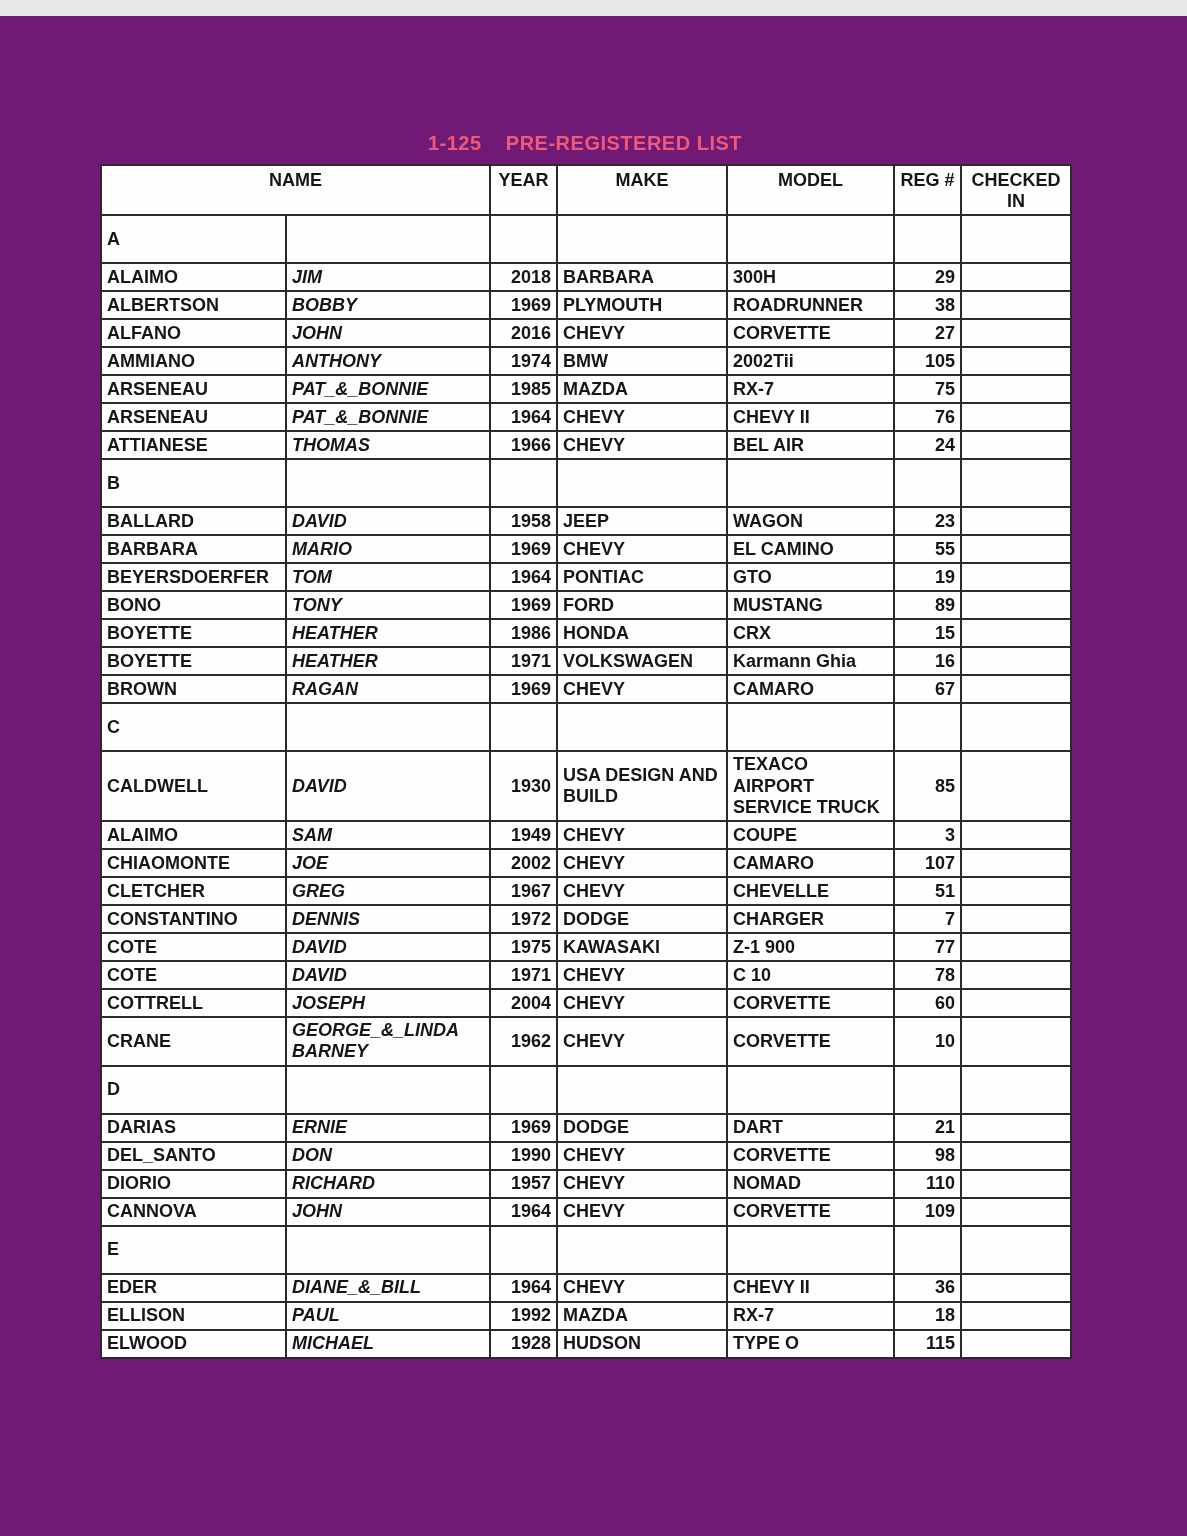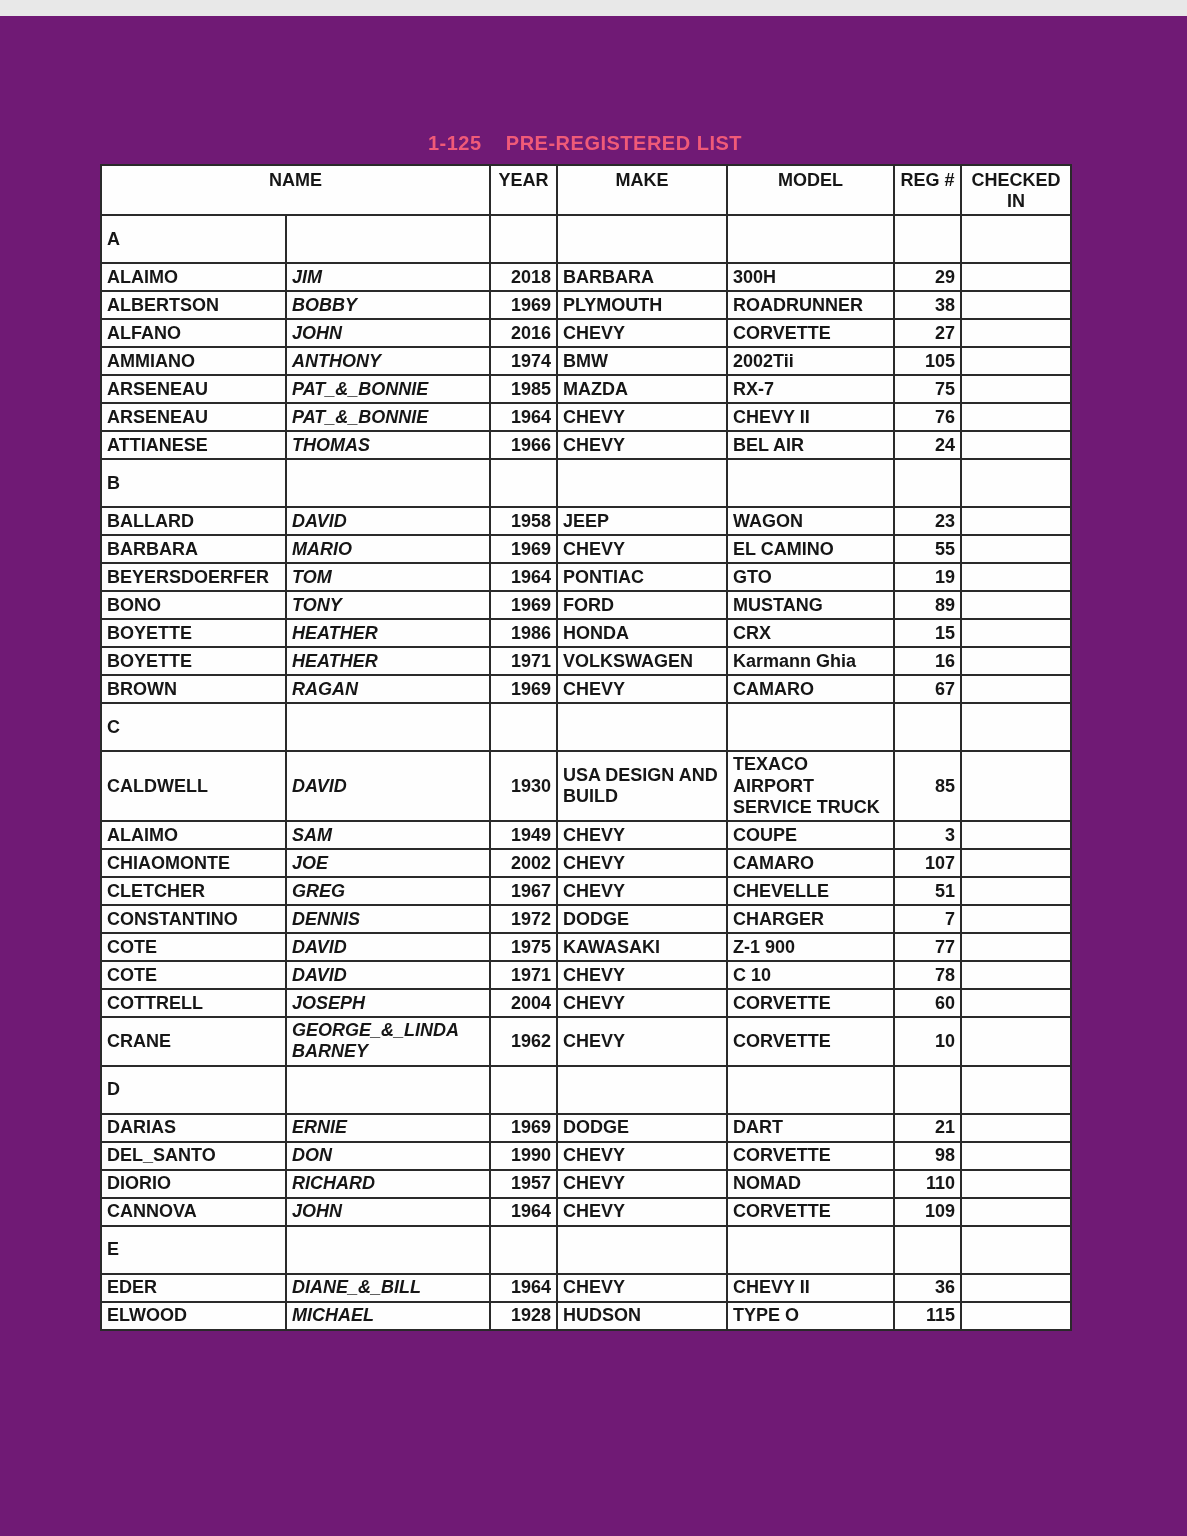--- a/index.html
+++ b/index.html
@@ -387,20 +387,29 @@
         <tr class="data-row">
           <td class="cell-last">EDER</td>
           <td class="cell-first">DIANE_&amp;_BILL</td>
           <td class="cell-year">1964</td>
           <td class="cell-make">CHEVY</td>
           <td class="cell-model">CHEVY II</td>
           <td class="cell-reg">36</td>
           <td class="cell-checked"></td>
         </tr>
         <tr class="data-row">
+          <td class="cell-last">ELLISON</td>
+          <td class="cell-first">PAUL</td>
+          <td class="cell-year">1992</td>
+          <td class="cell-make">MAZDA</td>
+          <td class="cell-model">RX-7</td>
+          <td class="cell-reg">18</td>
+          <td class="cell-checked"></td>
+        </tr>
+        <tr class="data-row">
           <td class="cell-last">ELWOOD</td>
           <td class="cell-first">MICHAEL</td>
           <td class="cell-year">1928</td>
           <td class="cell-make">HUDSON</td>
           <td class="cell-model">TYPE O</td>
           <td class="cell-reg">115</td>
           <td class="cell-checked"></td>
         </tr>
       </tbody>
   </table>

